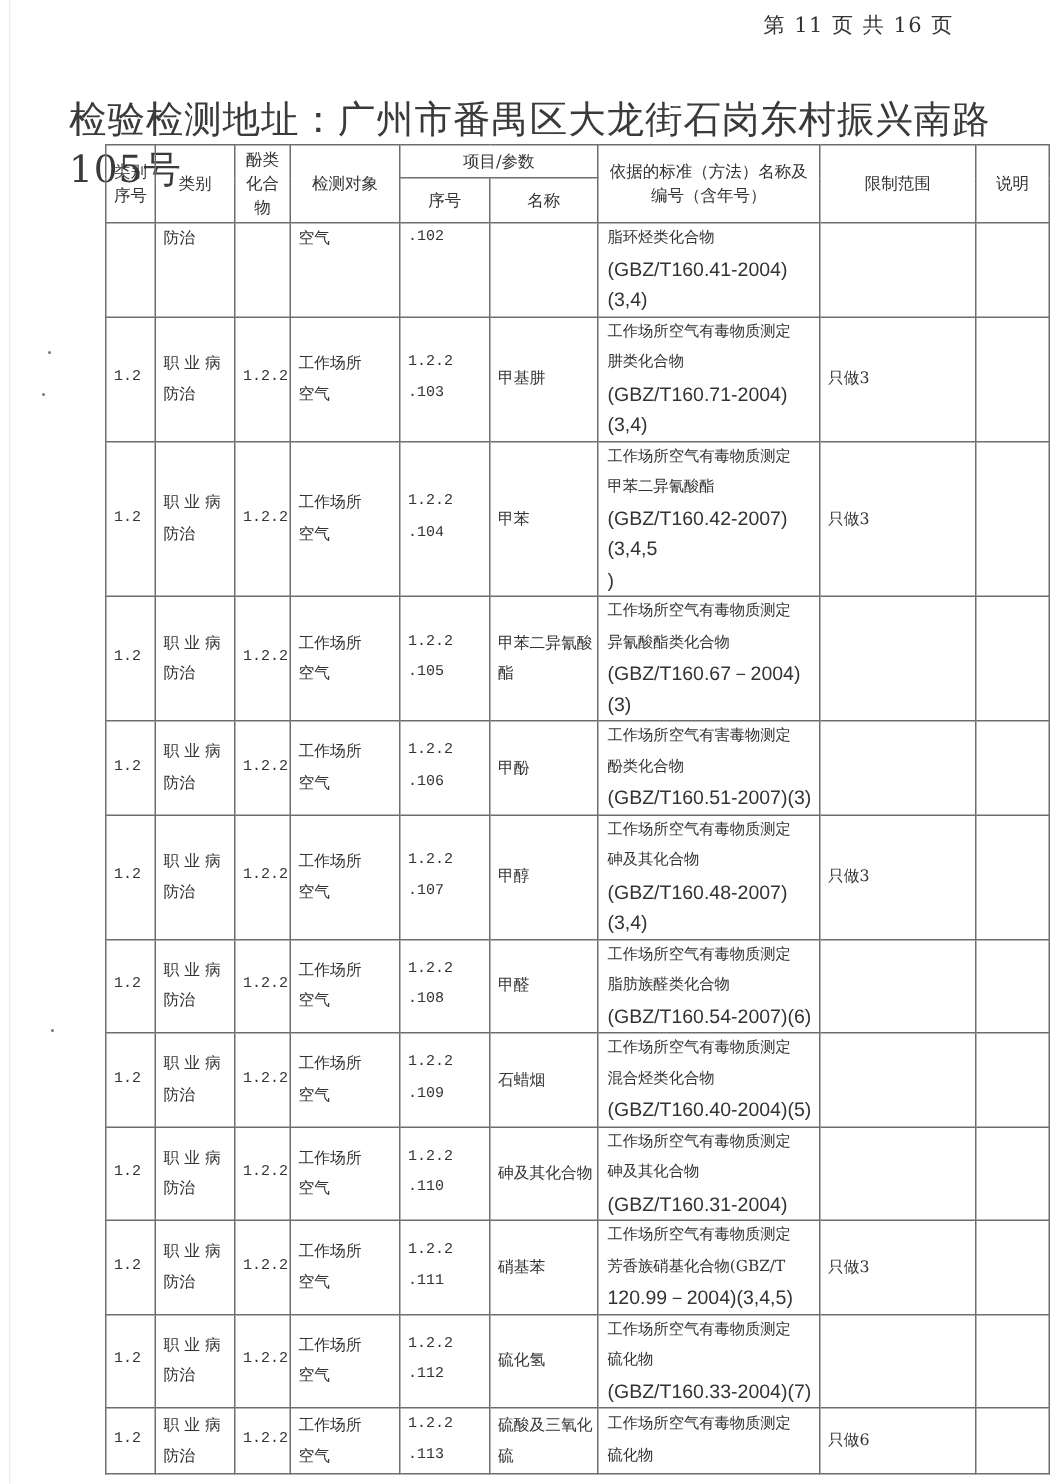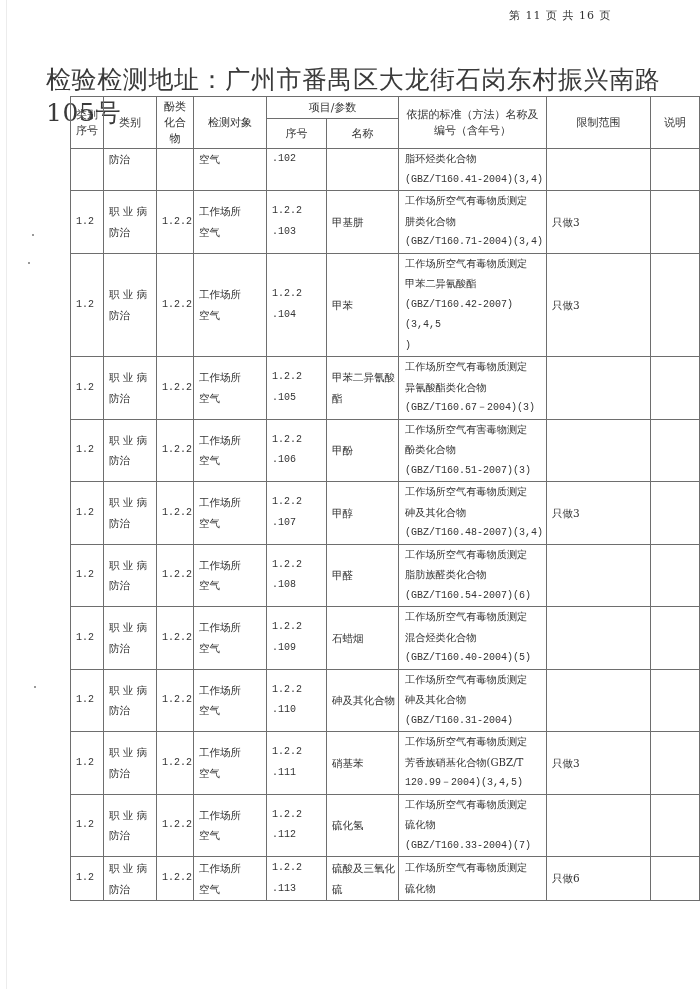--- a/index.html
+++ b/index.html
@@ -1,29 +1,29 @@
 <!DOCTYPE html>
 <html><head>
   <meta charset="utf-8">
   <style>
     html, body { margin: 0; padding: 0; background: #ffffff; }
     body { width: 700px; height: 989px; position: relative; overflow: hidden;
            font-family: "DejaVu Serif", "Liberation Serif", serif; color: #2b2b2b; }
     .left-edge { position: absolute; left: 6px; top: 0; width: 1px; height: 989px; background: #ececec; }
-    .page-num { position: absolute; left: 509px; top: 8px; font-size: 11px; letter-spacing: 1px; color: #333; }
+    .page-num { position: absolute; left: 509px; top: 8px; font-size: 14px; letter-spacing: 1px; color: #333; }
     .addr { position: absolute; left: 46px; top: 63px; font-size: 25px; letter-spacing: 0.6px; color: #3a3a3a; }
     .dot { position: absolute; width: 2px; height: 2px; background: #777; border-radius: 1px; }
     table.grid { position: absolute; left: 37px; top: 96px; border-collapse: collapse; table-layout: fixed; width: 629px; margin-left: 33px; }
     table.grid td, table.grid th { border: 1px solid #6e6e6e; font-weight: normal; font-size: 10.5px;
        vertical-align: middle; padding: 0 0 0 5px; line-height: 20.5px; color: #333; overflow: hidden; }
     table.grid th { font-size: 11px; line-height: 16px; }
     .center { text-align: center; padding-left: 0 !important; }
     .mono { font-family: Liberation Mono, monospace; font-size: 10px !important; }
     .std { font-size: 10.2px !important; line-height: 20.5px !important; padding-left: 6px !important; }
-    .std .code { font-family: Liberation Mono, monospace; font-size: 10px; }
+    .std .code { font-family: Liberation Sans, sans-serif; font-size: 13px; }
     .cat { letter-spacing: 5px; }
     .cat2 { letter-spacing: 0; display:block; }
     .topalign { vertical-align: top !important; }
   </style>
 </head>
 <body>
 
 <div class="left-edge"></div>
 <div class="dot" style="left:32px;top:234px"></div>
 <div class="dot" style="left:28px;top:262px"></div>

